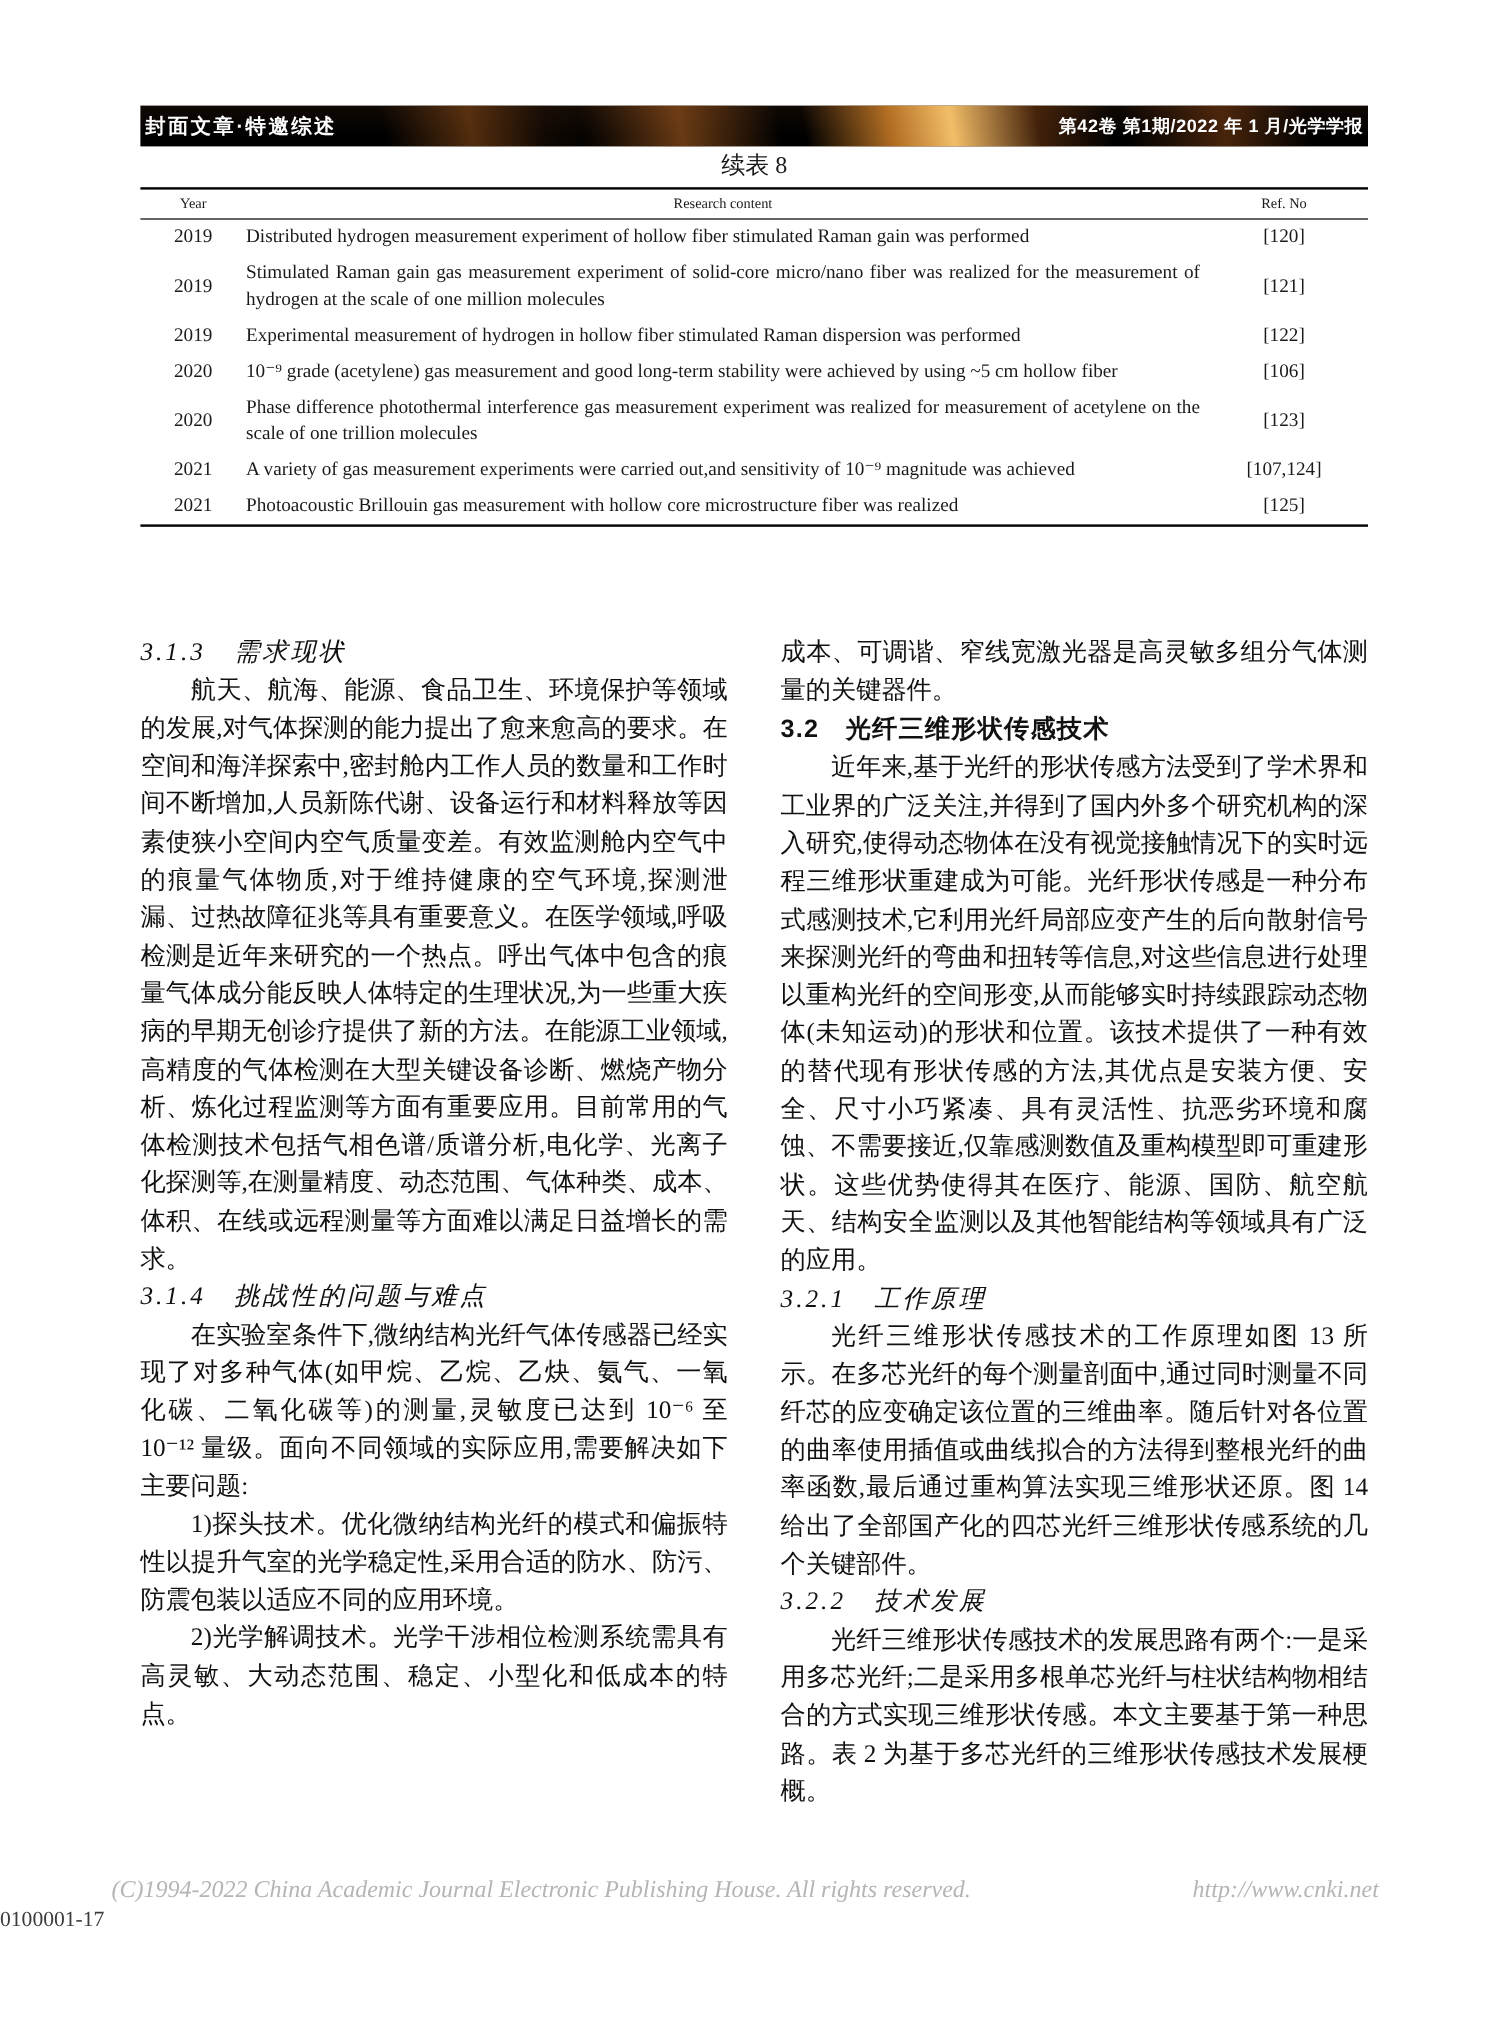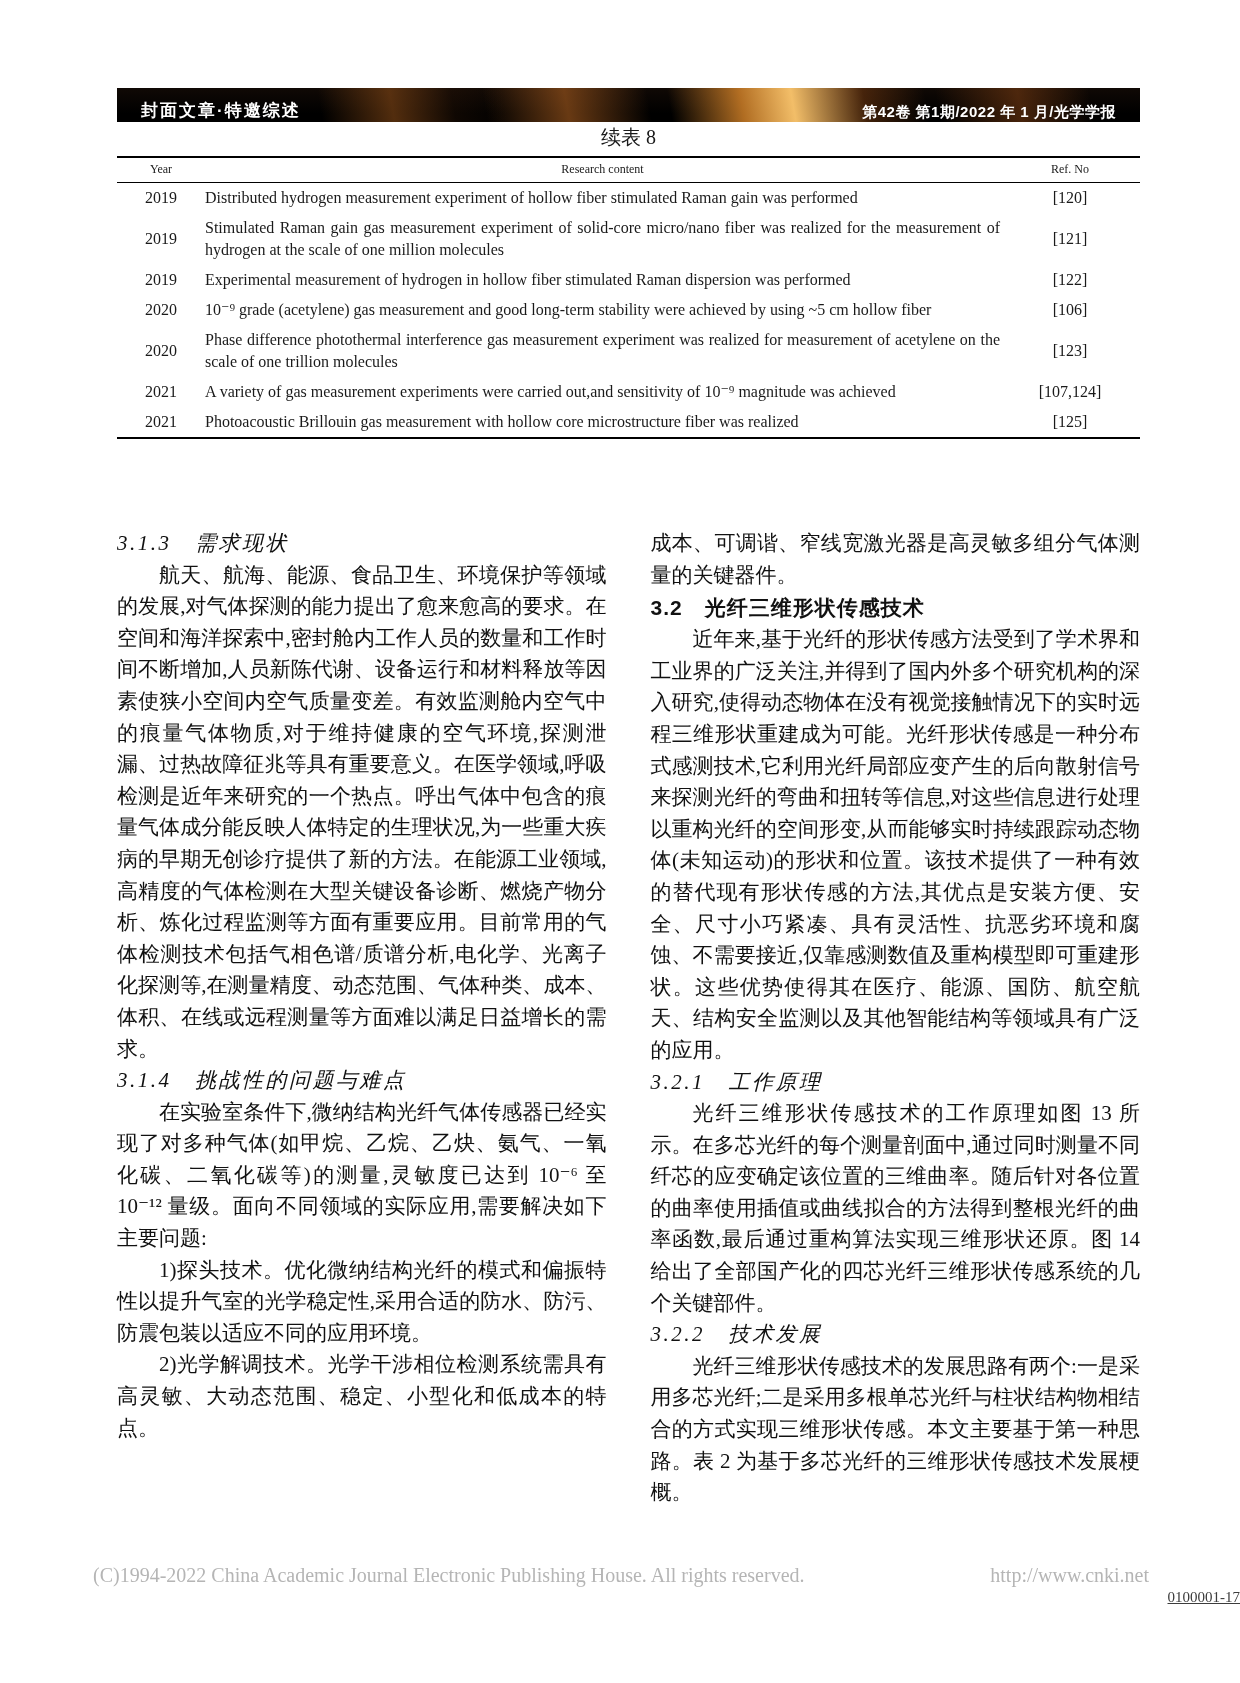--- a/index.html
+++ b/index.html
@@ -4,22 +4,22 @@
 <style>
   html,body { margin:0; padding:0; background:#ffffff; }
   .page {
     position:relative; width:1240px; height:1683px; background:#ffffff;
     font-family:"Liberation Serif","DejaVu Serif",serif; color:#111;
     overflow:hidden;
   }
   
   .banner {
     position:absolute; top:88px; left:117px; width:1023px; height:34px;
-    display:flex; justify-content:space-between; align-items:flex-end;
-    padding:0 24px; box-sizing:border-box;
+    display:flex; justify-content:space-between; align-items:center;
+    padding:0 4px; box-sizing:border-box;
     background:
       linear-gradient(80deg, transparent 20%, rgba(150,82,25,0.55) 27%, rgba(60,30,10,0.25) 33%, transparent 38%),
       linear-gradient(80deg, transparent 36%, rgba(190,105,35,0.55) 44%, transparent 52%),
       linear-gradient(80deg, transparent 54%, rgba(235,145,45,0.75) 61%, rgba(255,200,110,0.95) 66%, rgba(140,70,20,0.45) 73%, transparent 79%),
       linear-gradient(80deg, transparent 80%, rgba(130,65,20,0.55) 88%, transparent 95%),
       linear-gradient(to bottom, #100905, #000 75%);
   }
   .banner-left {
     color:#fff; font-family:"Liberation Sans","DejaVu Sans",sans-serif;
     font-weight:bold; font-size:17px; letter-spacing:2px;
@@ -58,26 +58,26 @@
   }
   .h-bold {
     margin:0; font-size:21px; font-weight:bold; font-style:normal;
     font-family:"Liberation Sans","DejaVu Sans",sans-serif; line-height:33px;
     letter-spacing:1px;
   }
   
   .footer {
     position:absolute; top:1564px; left:93px; width:1056px;
     display:flex; justify-content:space-between;
-    color:#b5b5b5; font-size:20px;
+    color:#b5b5b5; font-size:20px;font-style:italic;
   }
   .footer a { color:#b5b5b5; text-decoration:none; }
   .page-num {
     position:absolute; top:1589px; left:0; width:100%;
-    text-align:right; font-size:15px; color:#3c3c3c;text-decoration:underline;
+    text-align:left; font-size:18px; color:#3c3c3c;
   }
 </style>
 </head>
 <body>
 
 <div class="page">
 
   <div class="banner">
     <span class="banner-left">封面文章·特邀综述</span>
     <span class="banner-right">第42卷 第1期/2022 年 1 月/光学学报</span>

